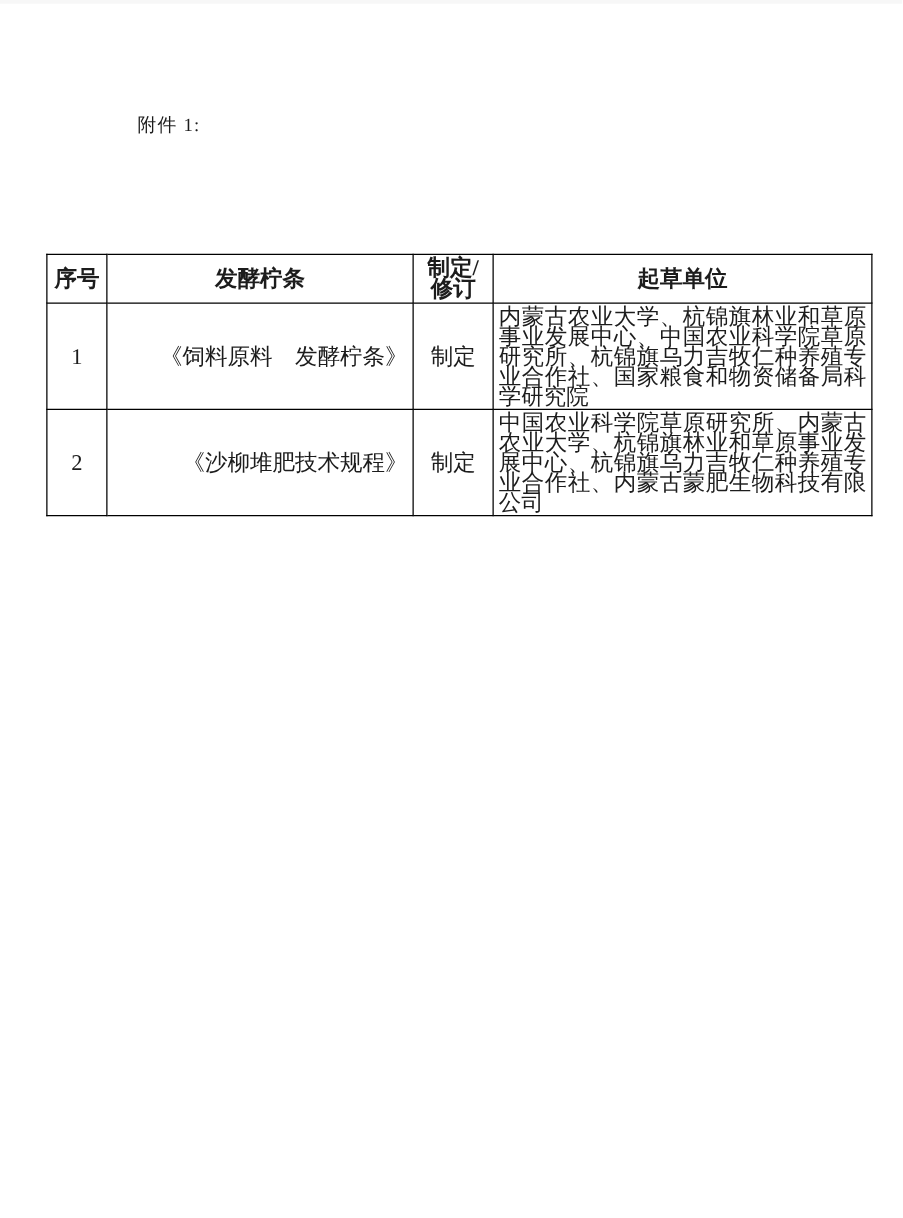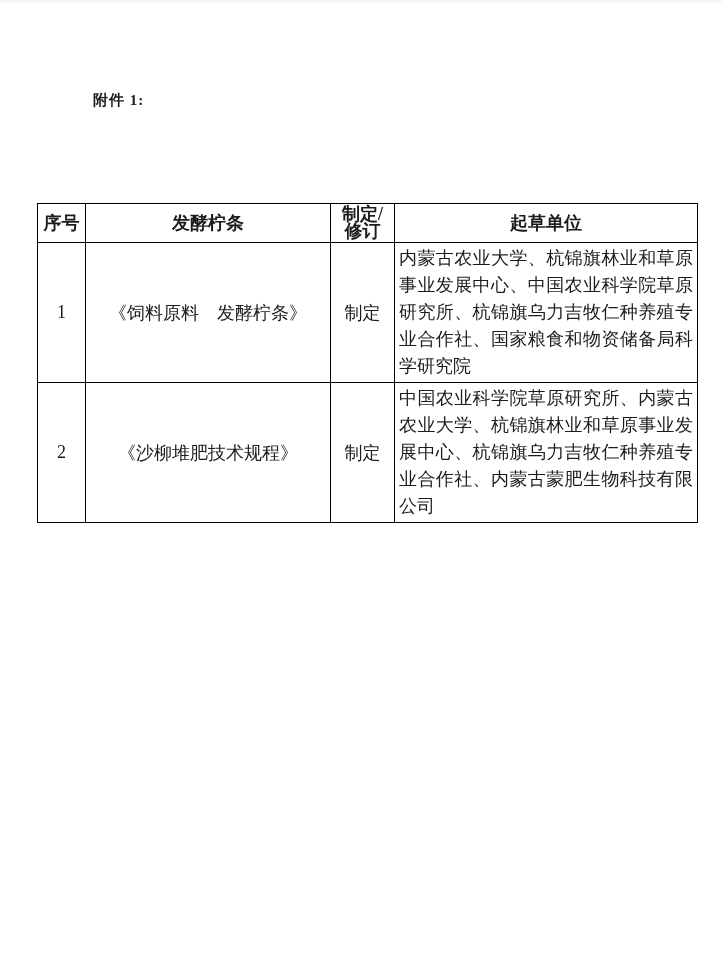--- a/index.html
+++ b/index.html
@@ -12,24 +12,24 @@
     width: 722px;
     height: 974px;
     background: #ffffff;
     font-family: "Liberation Serif", "DejaVu Serif", serif;
     color: #1c1c1c;
     overflow: hidden;
     border-top: 3px solid #f7f7f7;
   }
   .attachment-label {
     position: absolute;
-    left: 93px;
+    left: 110px;
     top: 88px;
     font-size: 15px;
-    font-weight: bold;
+    font-weight: normal;
     letter-spacing: 1px;
   }
   .doc-title {
     position: absolute;
     left: 37px;
     top: 162px;
     width: 660px;
     text-align: center;
     font-size: 17px;
     font-weight: bold;
@@ -63,26 +63,26 @@
   .th-type {
     white-space: pre-line;
   }
   .row-1 { height: 80px; }
   .row-2 { height: 75px; }
   .header-row { height: 37px; }
   .cell-no, .cell-type {
     text-align: center;
   }
   .cell-name {
-    text-align: center;
+    text-align: right;
   }
   .cell-drafters {
     text-align: justify;
     text-align-last: left;
-    line-height: 27px;
+    line-height: 16px;
     padding: 2px 6px;
   }
 </style>
 </head>
 <body>
 
 <div class="page">
 
   <div class="attachment-label">附件 1:</div>
 

